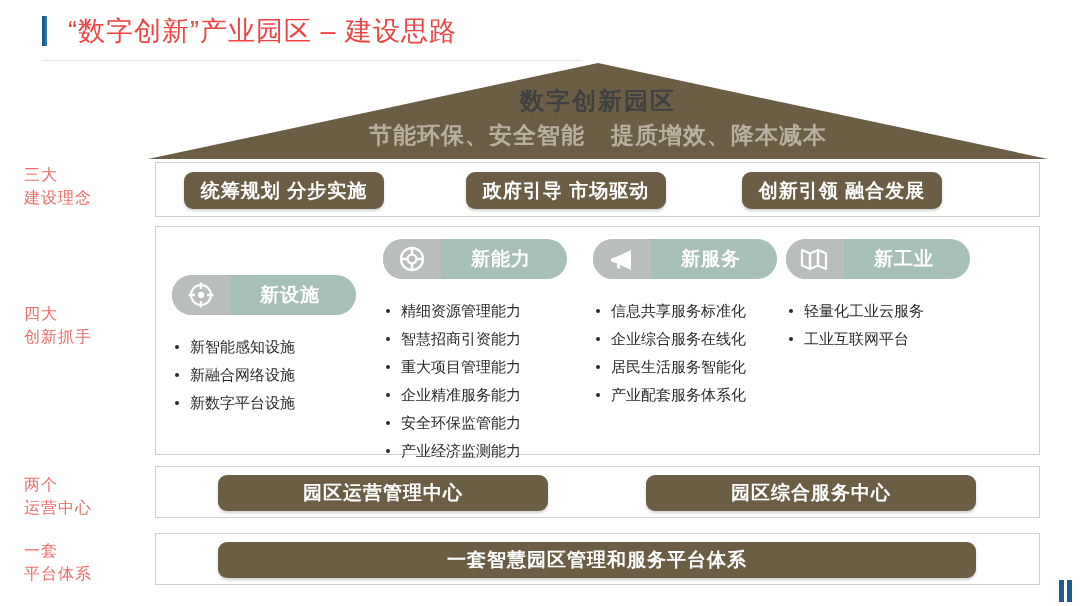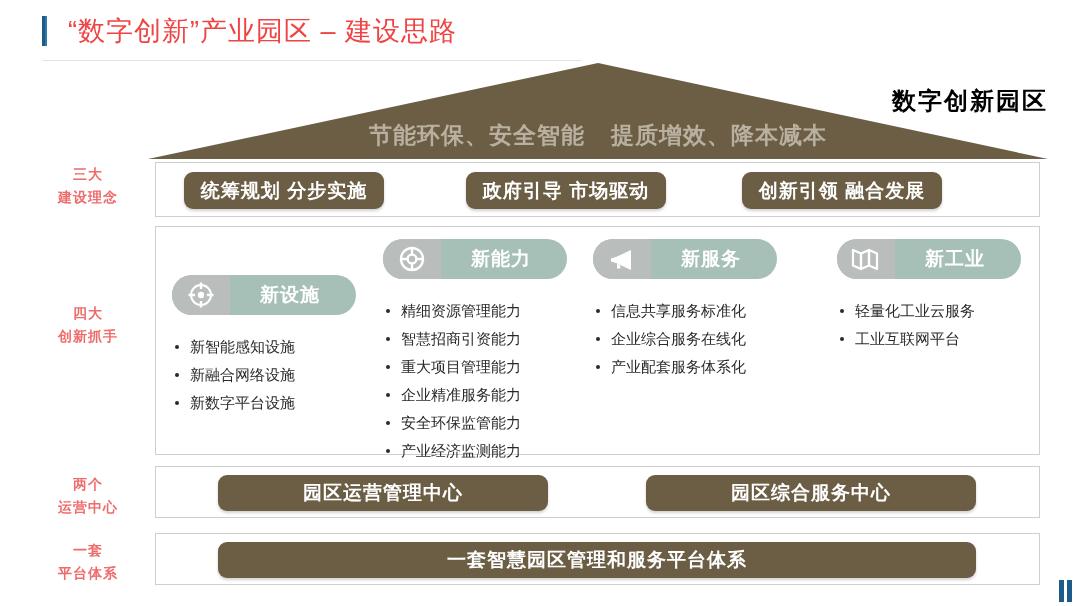--- a/index.html
+++ b/index.html
@@ -58,48 +58,48 @@
   #roof-shape {
     position: absolute;
     inset: 0;
     background: #6b5e45;
     clip-path: polygon(50% 0%, 100% 100%, 0% 100%);
   }
   #roof-title {
     position: absolute;
     left: 0; right: 0;
     top: 22px;
-    text-align: right;
+    text-align: center;
     font-size: 24px;
     font-weight: bold;
-    color: #000000;
+    color: #404040;
     letter-spacing: 2px;
   }
   #roof-sub {
     position: absolute;
     left: 0; right: 0;
     top: 57px;
     text-align: center;
     font-size: 23px;
     font-weight: bold;
     color: #b9b0a0;
     letter-spacing: 1px;
     line-height: 30px;
   }
   #roof-sub .gap { display: inline-block; width: 26px; }
 
   
   .row-label {
     position: absolute;
     left: 24px;
     width: 128px;
-    text-align: center;
+    text-align: left;
     color: #ef6c6c;
-    font-weight: bold;
-    font-size: 14px;
+    font-weight: normal;
+    font-size: 16px;
     line-height: 23px;
     letter-spacing: 1px;
   }
   #label-concepts { top: 163px; }
   #label-handles  { top: 302px; }
   #label-centers  { top: 473px; }
   #label-platform { top: 539px; }
 
   
   .panel {
@@ -158,21 +158,21 @@
 
   
   .handle-col {
     position: absolute;
     top: 12px;
     width: 205px;
   }
   #handle-col-0 { left: 16px; margin-top: 36px; }
   #handle-col-1 { left: 227px; }
   #handle-col-2 { left: 437px; }
-  #handle-col-3 { left: 681px; width: 225px; }
+  #handle-col-3 { left: 630px; width: 225px; }
 
   .handle-head {
     position: relative;
     height: 40px;
     border-radius: 20px;
     overflow: hidden;
     display: flex;
     align-items: center;
     background: #a7c0b7;
     width: 184px;
@@ -331,20 +331,21 @@
           <path d="M24 5 L9 12 L9 18 L24 25 Z" fill="#ffffff"></path>
           <path d="M9 12 L4 13.5 L4 16.5 L9 18 Z" fill="#ffffff"></path>
           <path d="M10 18.6 L10 23.5 L13.5 23.5 L13 19.9 Z" fill="#ffffff"></path>
         </svg>
       </div>
       <div class="handle-title">新服务</div>
     </div>
     <ul class="handle-list">
       <li>信息共享服务标准化</li>
       <li>企业综合服务在线化</li>
+      <li>居民生活服务智能化</li>
       <li>产业配套服务体系化</li>
     </ul>
   </div>
 
   <div class="handle-col" id="handle-col-3">
     <div class="handle-head">
       <div class="handle-icon-box">
         <svg width="32" height="26" viewBox="0 0 32 26">
           <path d="M3 4 L11 7.5 L11 23 L3 19.5 Z" fill="none" stroke="#ffffff" stroke-width="2.2" stroke-linejoin="round"></path>
           <path d="M11 7.5 L19 4 L19 19.5 L11 23 Z" fill="none" stroke="#ffffff" stroke-width="2.2" stroke-linejoin="round"></path>

